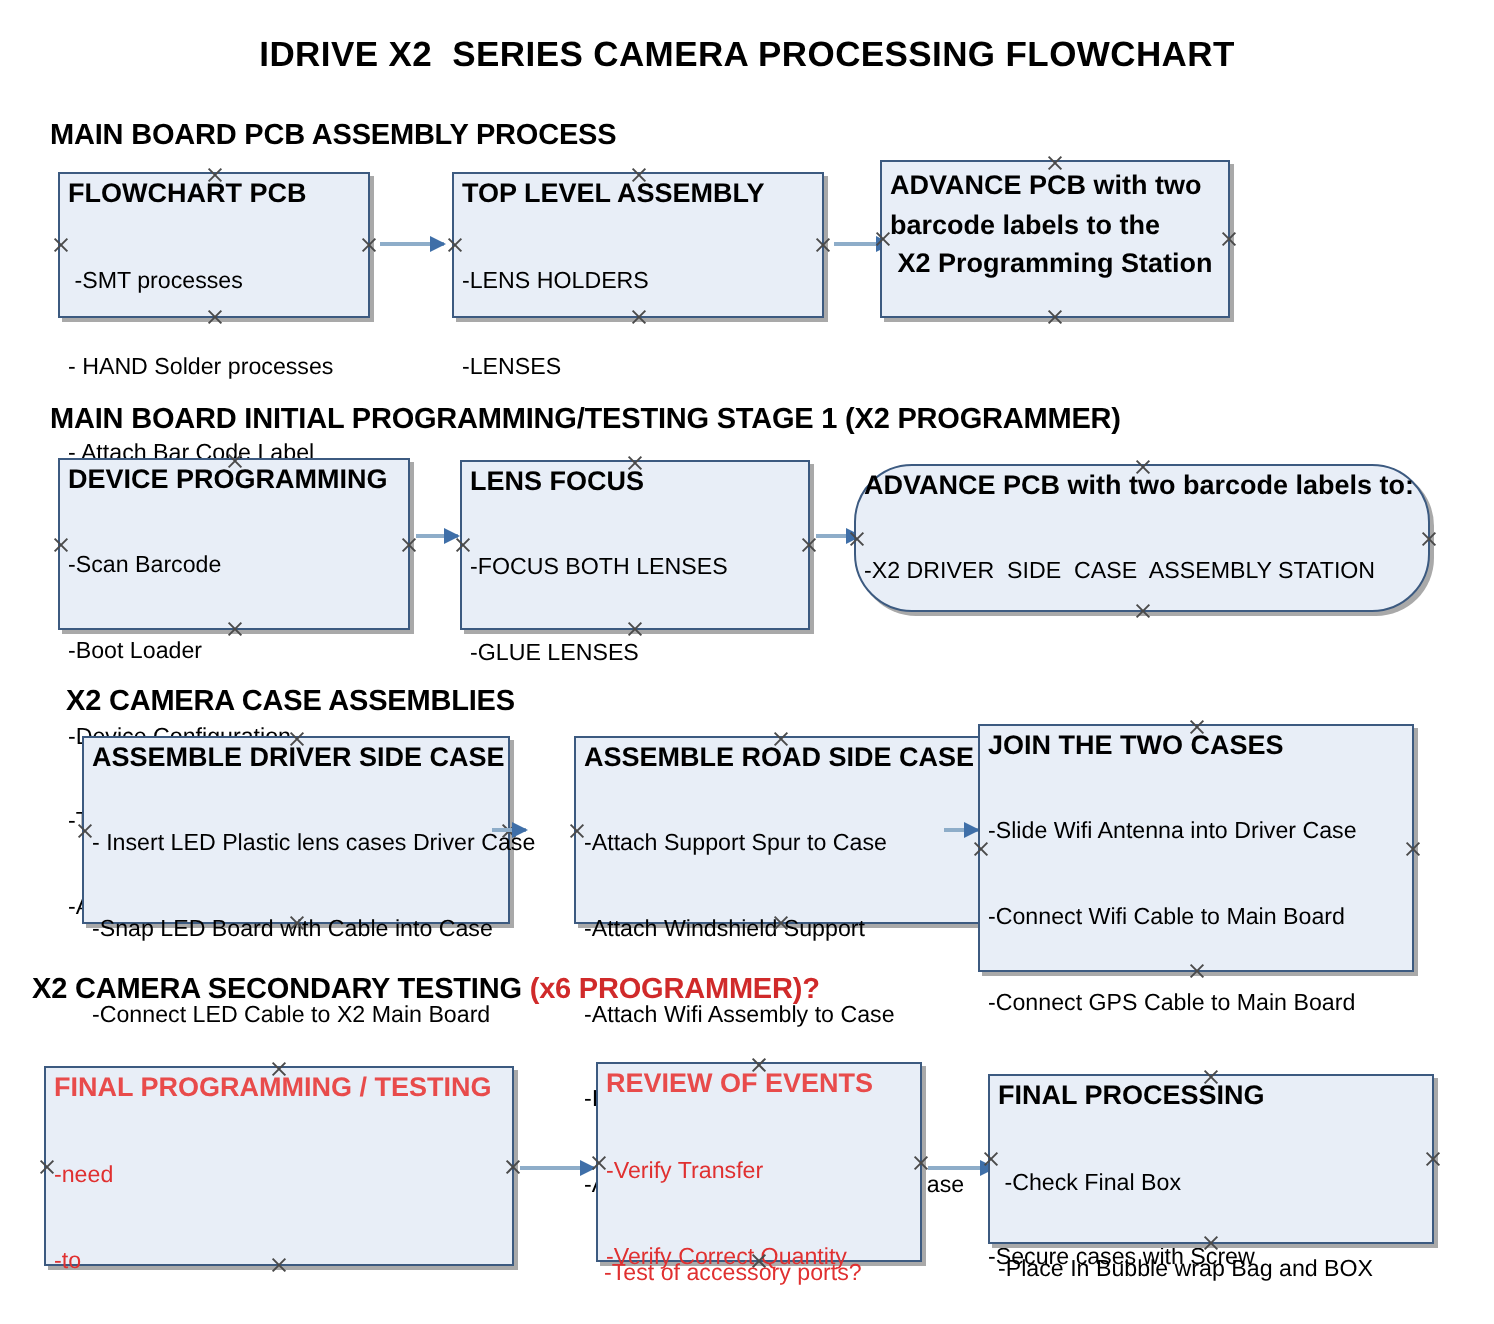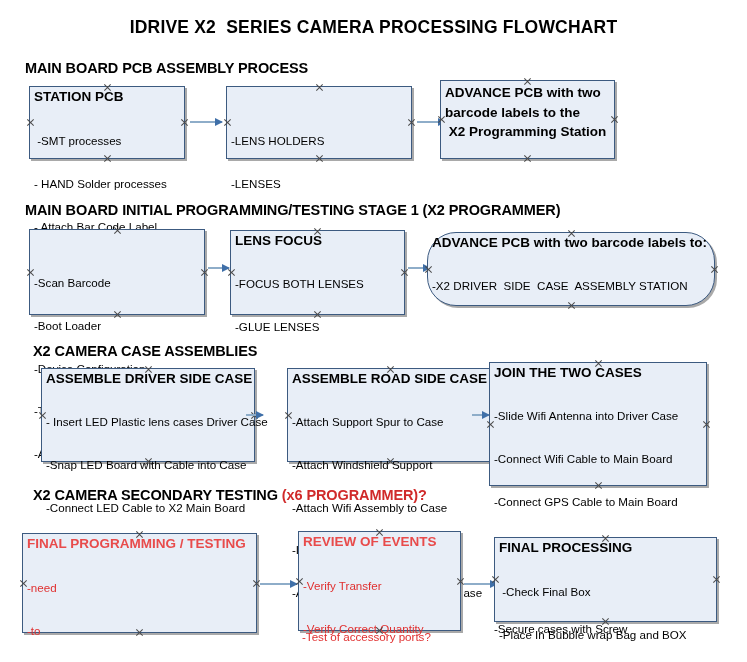--- a/index.html
+++ b/index.html
@@ -124,37 +124,38 @@
   }
 </style>
 </head>
 <body>
 
 <div id="chart-title">IDRIVE X2  SERIES CAMERA PROCESSING FLOWCHART</div>
 
 <div class="section-header" style="left:25px; top:60px;"><span>MAIN BOARD PCB ASSEMBLY PROCESS</span></div>
 
 <div class="pbox" style="left:29px; top:86px; width:156px; height:73px;">
-  <div class="btitle">STATION PCB</div>
+  <div class="btitle">FLOWCHART PCB</div>
   <div class="blines" style="top:19px;">
     <div> -SMT processes</div>
     <div>- HAND Solder processes</div>
     <div>- Attach Bar Code Label</div>
   </div>
   <span class="handle" style="left:50%; top:0;"></span>
   <span class="handle" style="left:50%; top:100%;"></span>
   <span class="handle" style="left:0; top:50%;"></span>
   <span class="handle" style="left:100%; top:50%;"></span>
 </div>
 
 <div class="conn" style="left:190px; top:121px; width:32px;">
     <span class="arrow"></span>
   </div>
 
 <div class="pbox" style="left:226px; top:86px; width:186px; height:73px;">
+  <div class="btitle">TOP LEVEL ASSEMBLY</div>
   <div class="blines" style="top:19px;">
     <div>-LENS HOLDERS</div>
     <div>-LENSES</div>
   </div>
   <span class="handle" style="left:50%; top:0;"></span>
   <span class="handle" style="left:50%; top:100%;"></span>
   <span class="handle" style="left:0; top:50%;"></span>
   <span class="handle" style="left:100%; top:50%;"></span>
 </div>
 
@@ -168,20 +169,21 @@
  X2 Programming Station</div>
   <span class="handle" style="left:50%; top:0;"></span>
   <span class="handle" style="left:50%; top:100%;"></span>
   <span class="handle" style="left:0; top:50%;"></span>
   <span class="handle" style="left:100%; top:50%;"></span>
 </div>
 
 <div class="section-header" style="left:25px; top:202px;"><span>MAIN BOARD INITIAL PROGRAMMING/TESTING STAGE 1 (X2 PROGRAMMER)</span></div>
 
 <div class="pbox" style="left:29px; top:229px; width:176px; height:86px;">
+  <div class="btitle">DEVICE PROGRAMMING</div>
   <div class="blines" style="top:18px;">
     <div>-Scan Barcode</div>
     <div>-Boot Loader</div>
     <div>-Device Configuration</div>
     <div>-Test Wired Events</div>
     <div>-AC SYNC</div>
   </div>
   <span class="handle" style="left:50%; top:0;"></span>
   <span class="handle" style="left:50%; top:100%;"></span>
   <span class="handle" style="left:0; top:50%;"></span>
@@ -267,21 +269,21 @@
     <div>-Snap Cases Together</div>
     <div>-Attach S/N Label to outside of case</div>
     <div>-Secure cases with Screw</div>
   </div>
   <span class="handle" style="left:50%; top:0;"></span>
   <span class="handle" style="left:50%; top:100%;"></span>
   <span class="handle" style="left:0; top:50%;"></span>
   <span class="handle" style="left:100%; top:50%;"></span>
 </div>
 
-<div class="section-header" style="left:33px; top:487px;"><span>X2 CAMERA SECONDARY TESTING </span><span class="accent">(x6 PROGRAMMER)?</span></div>
+<div class="section-header" style="left:16px; top:487px;"><span>X2 CAMERA SECONDARY TESTING </span><span class="accent">(x6 PROGRAMMER)?</span></div>
 
 <div class="pbox red" style="left:22px; top:533px; width:235px; height:100px;">
   <div class="btitle">FINAL PROGRAMMING / TESTING</div>
   <div class="blines" style="top:19px;">
     <div>-need</div>
     <div>-to</div>
     
     
     
     

